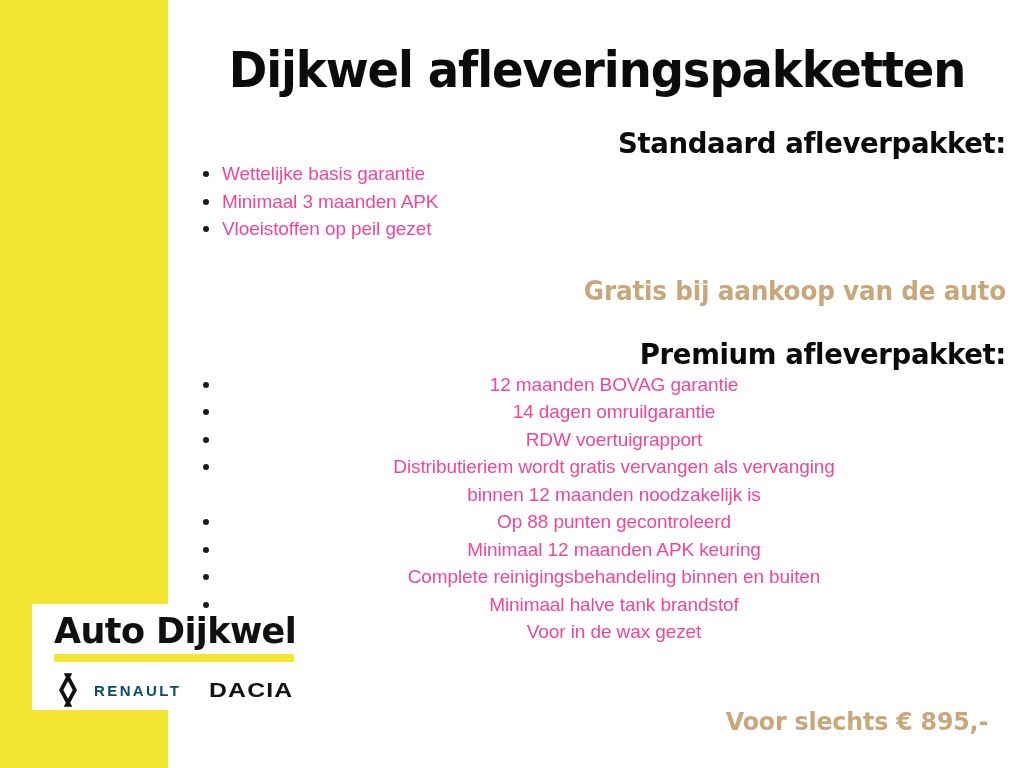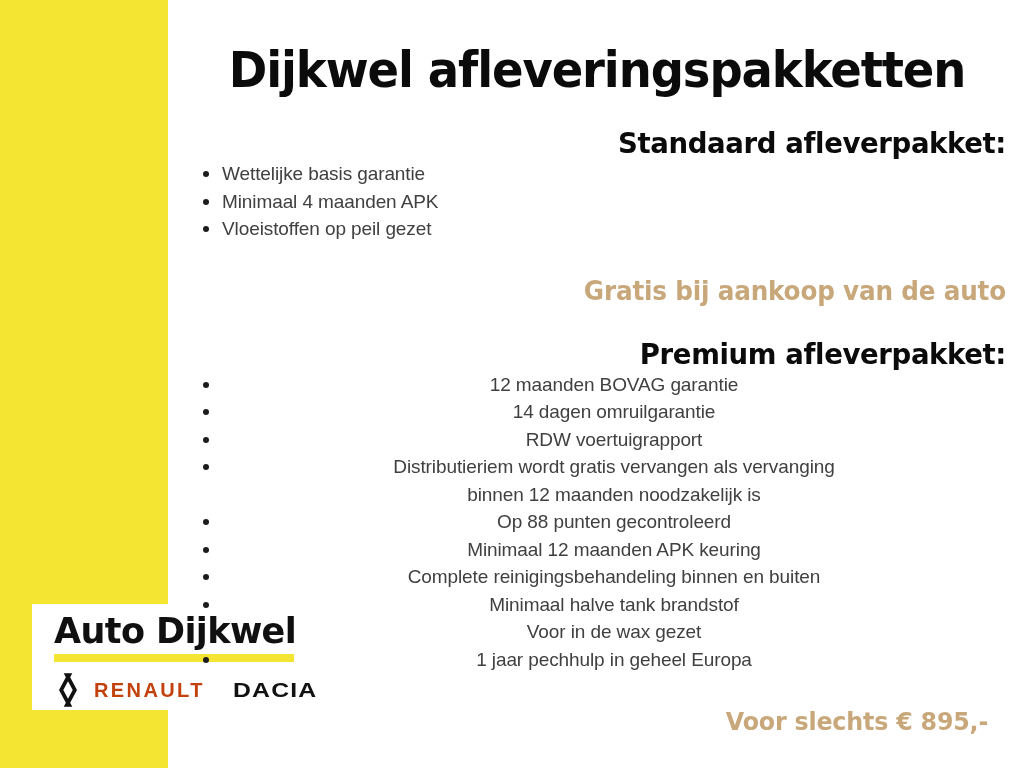--- a/index.html
+++ b/index.html
@@ -64,23 +64,23 @@
   }
   .renault-diamond {
     display: block;
     width: 28px;
     height: 36px;
     flex: 0 0 auto;
   }
   .renault-word {
     font-family: "Liberation Sans", sans-serif;
     font-weight: bold;
-    font-size: 20px;
+    font-size: 15px;
     letter-spacing: 2.4px;
-    color: #c2410c;
+    color: #0c4a6e;
   }
   .dacia-word {
     font-family: "Liberation Sans", sans-serif;
     font-weight: bold;
     font-size: 21px;
     letter-spacing: 1px;
     color: #111111;
     margin-left: 16px;
     transform: scaleX(1.18);
     transform-origin: left center;
@@ -127,21 +127,21 @@
     list-style: none;
   }
   ul.feature-list li {
     position: relative;
     margin: 0;
     padding: 0 0 0 34px;
     font-family: "Liberation Sans", sans-serif;
     font-weight: normal;
     font-size: 19px;
     line-height: 27.5px;
-    color: #404040;
+    color: #ec4899;
     letter-spacing: -0.1px;
   }
   ul.feature-list li::before {
     content: "";
     position: absolute;
     left: 15px;
     top: 11px;
     width: 6px;
     height: 6px;
     border-radius: 50%;
@@ -203,38 +203,37 @@
   </div>
 
   <div class="content">
 
     <h1 class="main-title">Dijkwel afleveringspakketten</h1>
 
     <h2 class="section-heading heading-standaard">Standaard afleverpakket:</h2>
 
     <ul class="feature-list list-standaard">
       <li>Wettelijke basis garantie</li>
-      <li>Minimaal 4 maanden APK</li>
+      <li>Minimaal 3 maanden APK</li>
       <li>Vloeistoffen op peil gezet</li>
     </ul>
 
     <p class="accent-line accent-gratis">Gratis bij aankoop van de auto</p>
 
     <h2 class="section-heading heading-premium">Premium afleverpakket:</h2>
 
     <ul class="feature-list list-premium">
       <li>12 maanden BOVAG garantie</li>
       <li>14 dagen omruilgarantie</li>
       <li>RDW voertuigrapport</li>
       <li>Distributieriem wordt gratis vervangen als vervanging</li>
       <li class="cont">binnen 12 maanden noodzakelijk is</li>
       <li>Op 88 punten gecontroleerd</li>
       <li>Minimaal 12 maanden APK keuring</li>
       <li>Complete reinigingsbehandeling binnen en buiten</li>
       <li>Minimaal halve tank brandstof</li>
       <li class="cont">Voor in de wax gezet</li>
-      <li>1 jaar pechhulp in geheel Europa</li>
     </ul>
 
     <p class="price-line">Voor slechts € 895,-</p>
 
   </div>
 </div>
 
 </body></html>

